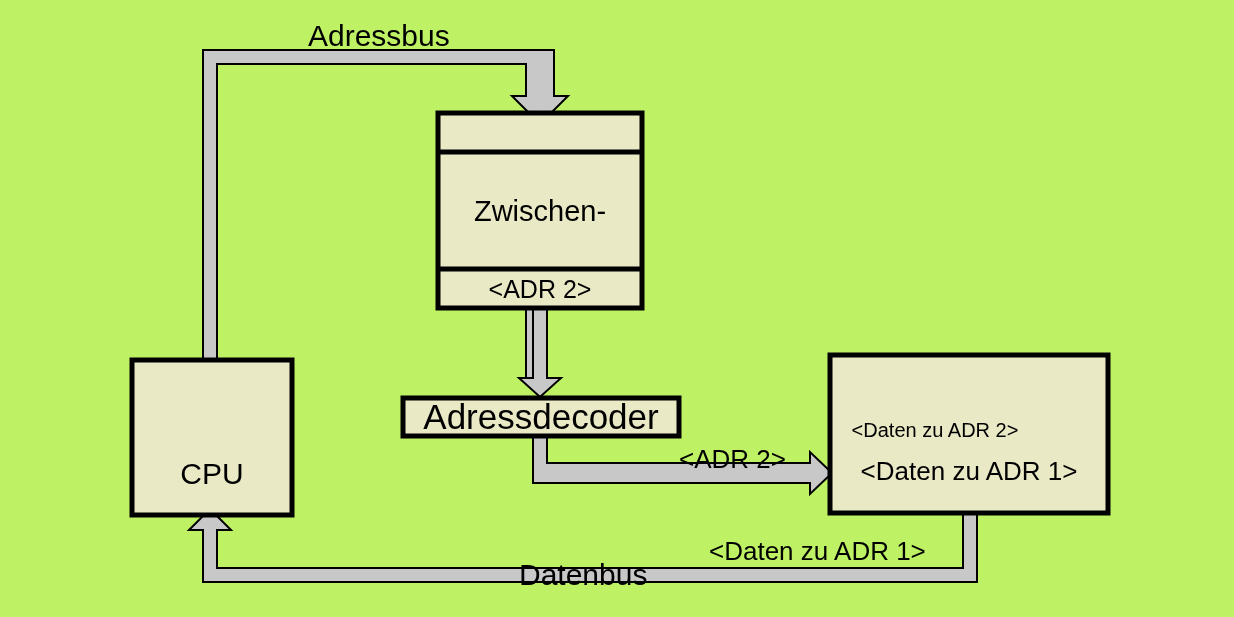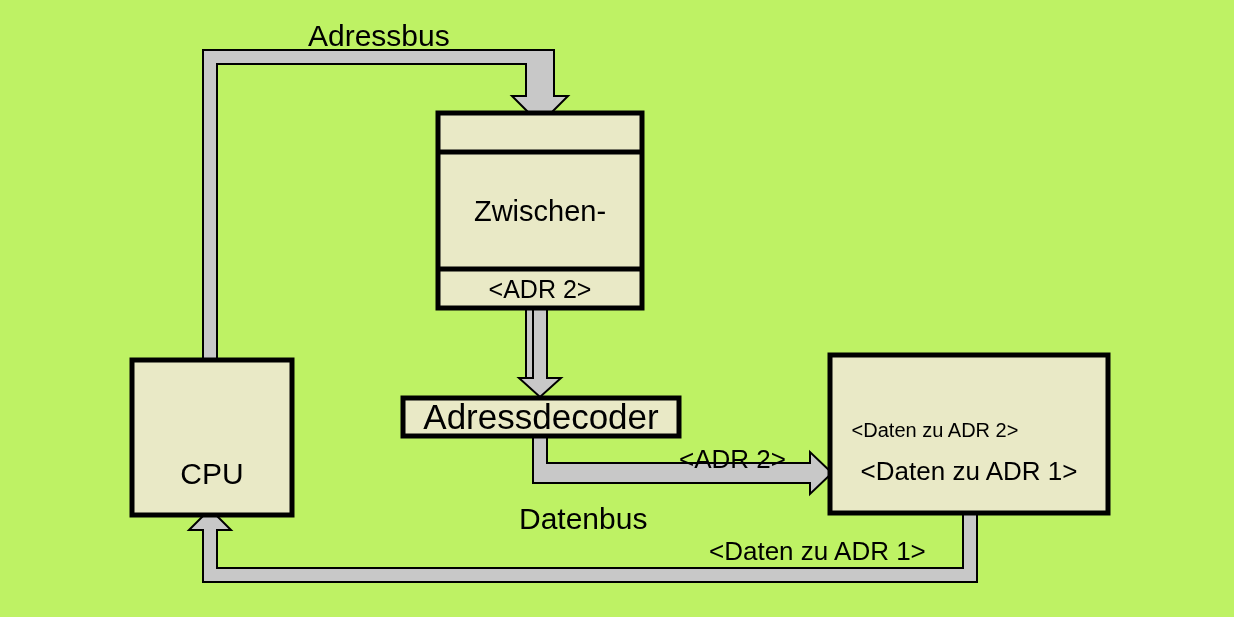--- a/index.html
+++ b/index.html
@@ -133,17 +133,17 @@
 
   <div class="box-txt" style="left:405px;top:400px;width:272px;height:34px;font-size:35px;">Adressdecoder</div>
 
 
   <div class="box-txt" style="left:798px;top:413px;width:274px;height:34px;font-size:20px;">&lt;Daten zu ADR 2&gt;</div>
 
   <div class="box-txt" style="left:832px;top:455px;width:274px;height:34px;font-size:26px;">&lt;Daten zu ADR 1&gt;</div>
 
   <div class="lbl" style="left:679px;top:446px;font-size:26px;">&lt;ADR 2&gt;</div>
 
-  <div class="lbl" style="left:519px;top:504px;font-size:30px;">Datenbus</div>
+  <div class="lbl" style="left:519px;top:560px;font-size:30px;">Datenbus</div>
 
   <div class="lbl" style="left:709px;top:538px;font-size:26px;">&lt;Daten zu ADR 1&gt;</div>
 
 </div>
 
 </body></html>

